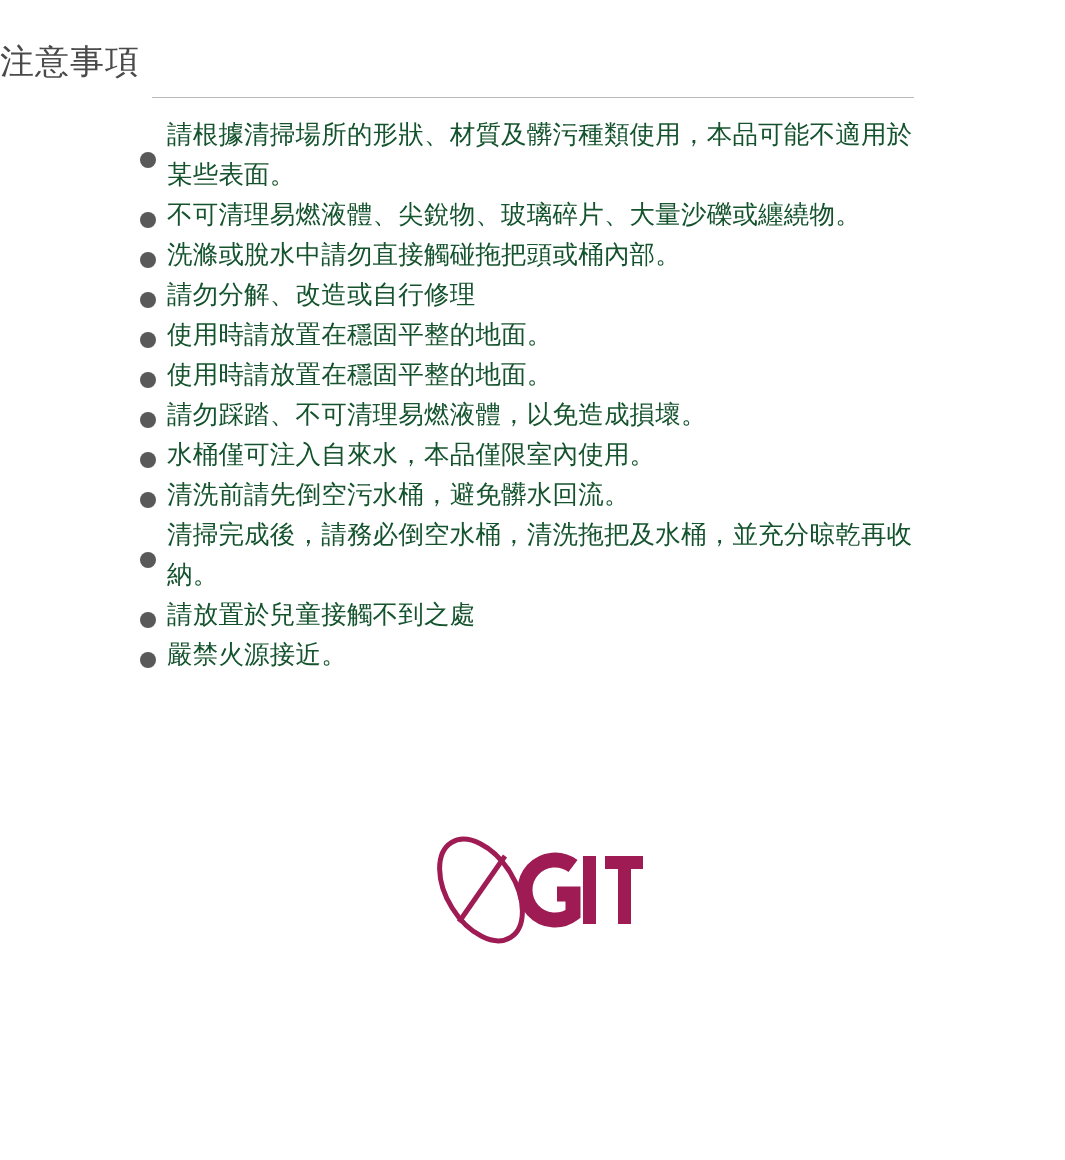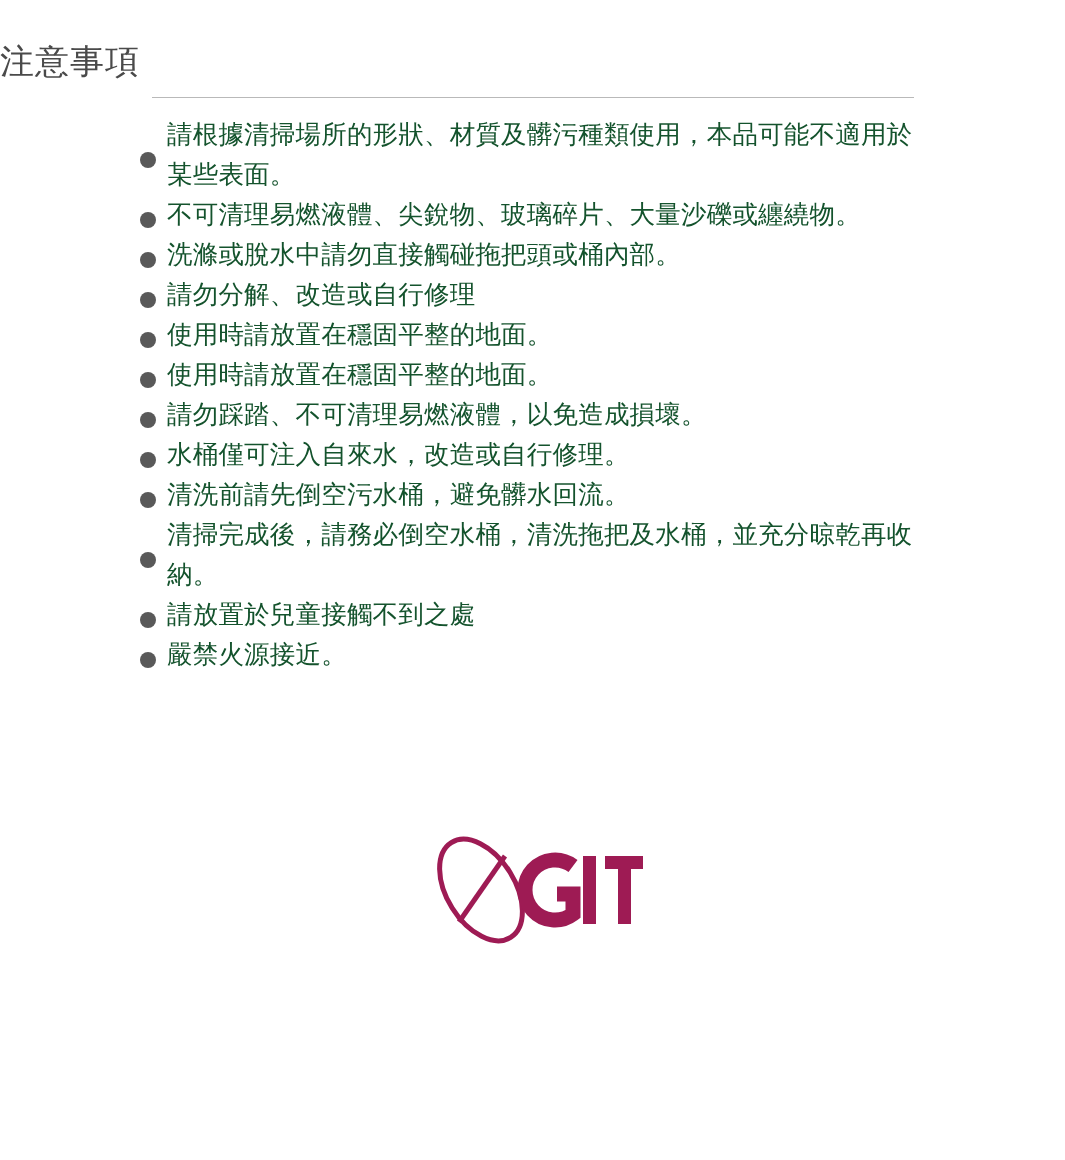--- a/index.html
+++ b/index.html
@@ -108,21 +108,21 @@
     <li>
       <span class="bullet"></span>
       <span class="item-text">使用時請放置在穩固平整的地面。</span>
     </li>
     <li>
       <span class="bullet"></span>
       <span class="item-text">請勿踩踏、不可清理易燃液體，以免造成損壞。</span>
     </li>
     <li>
       <span class="bullet"></span>
-      <span class="item-text">水桶僅可注入自來水，改造或自行修理。</span>
+      <span class="item-text">水桶僅可注入自來水，本品僅限室內使用。</span>
     </li>
     <li>
       <span class="bullet"></span>
       <span class="item-text">清洗前請先倒空污水桶，避免髒水回流。</span>
     </li>
     <li>
       <span class="bullet"></span>
       <span class="item-text">清掃完成後，請務必倒空水桶，清洗拖把及水桶，並充分晾乾再收納。</span>
     </li>
     <li>

